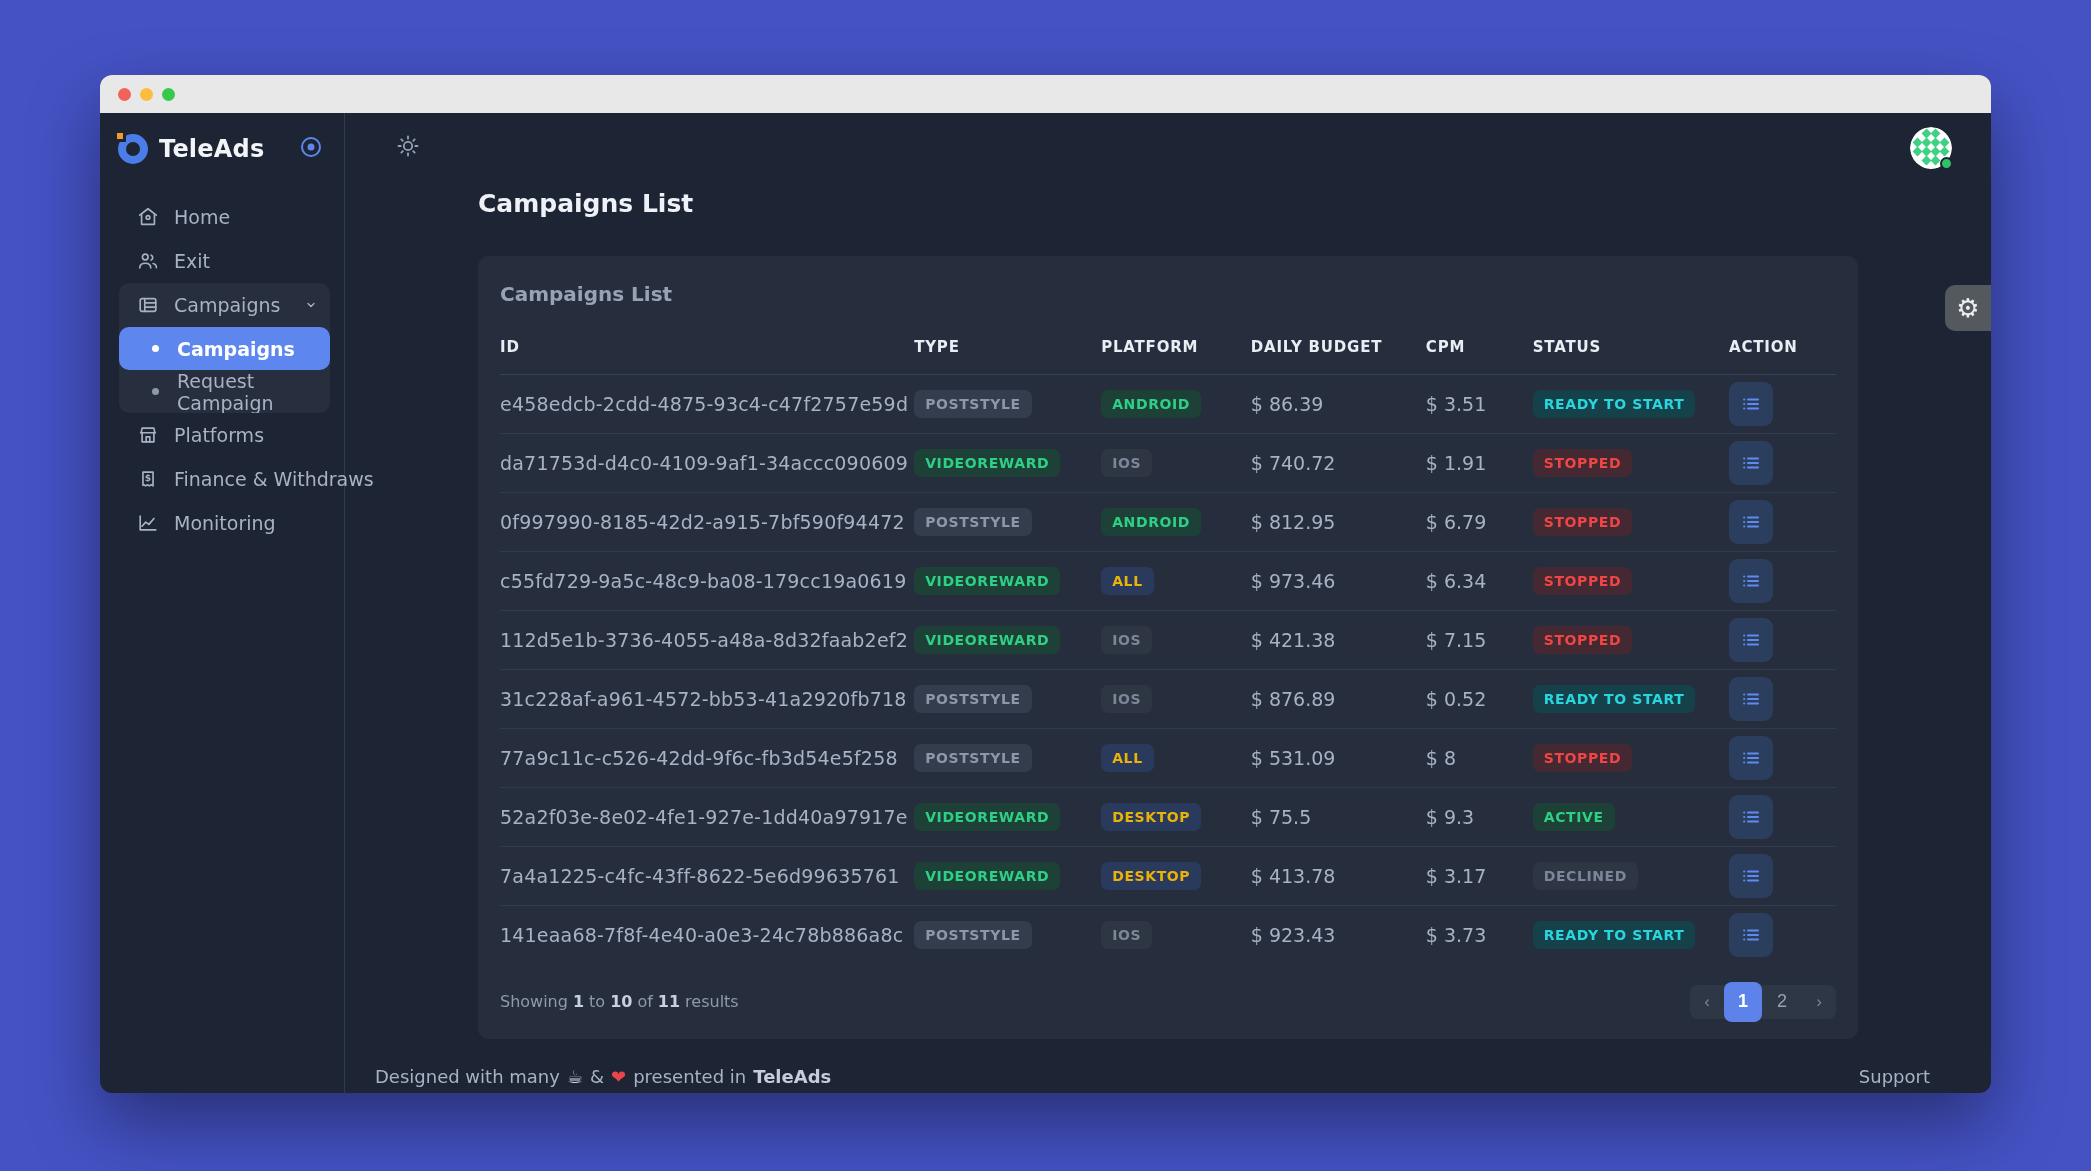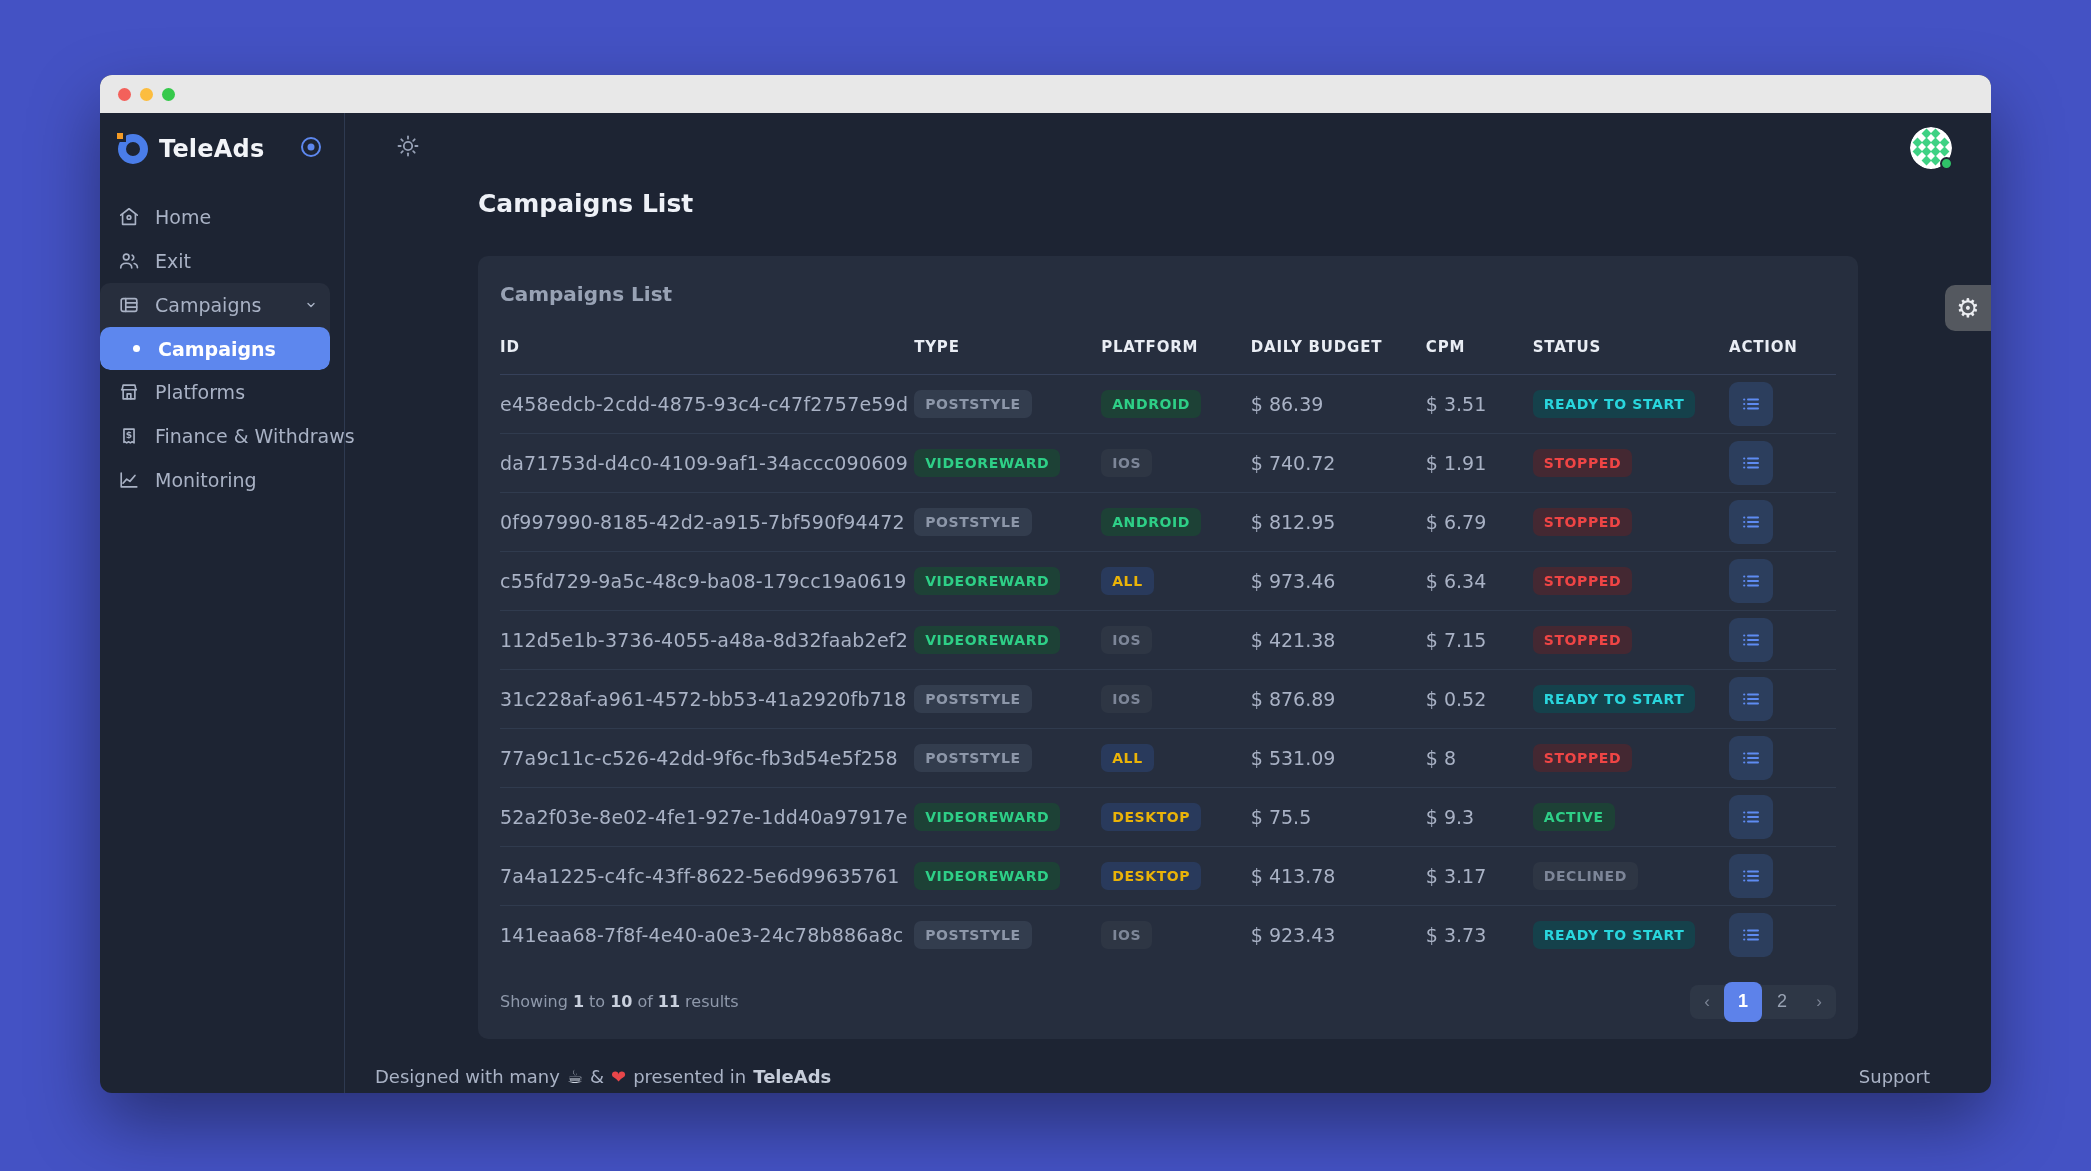--- a/index.html
+++ b/index.html
@@ -23,21 +23,21 @@
     display:flex; flex-direction:column; }
   .sidebar-header { height:52px; display:flex; align-items:center;
     justify-content:space-between; padding:0 20px 0 18px; margin-top:10px; }
   .logo { display:flex; align-items:center; gap:11px; }
   .logo-mark { position:relative; width:30px; height:30px; }
   .logo-ring { position:absolute; inset:0; border-radius:50%; border:8px solid #4a7de9; }
   .logo-square { position:absolute; left:-4px; top:-4px; width:12px; height:12px;
     background:#f49b25; border:3px solid #1d2433; }
   .logo-text { font-size:24px; font-weight:bold; color:#f2f4f8; letter-spacing:.2px; }
 
-  .nav { margin-top:20px; display:flex; flex-direction:column; }
+  .nav { margin-top:20px; display:flex; flex-direction:column;margin-left:19px; }
   .nav-item { height:44px; display:flex; align-items:center; gap:15px;
     padding:0 14px 0 18px; color:#a9b2c5; font-size:19px; }
   .nav-item svg { flex:0 0 auto; }
   .nav-label { white-space:nowrap; }
   .chev { margin-left:auto; }
 
   .nav-group { background:#272e3d; border-radius:10px; margin-right:14px; overflow:hidden; }
   .nav-group .nav-item { padding-right:10px; }
   .subitem { height:43px; display:flex; align-items:center; gap:18px;
     padding-left:33px; color:#a9b2c5; font-size:19px; }
@@ -166,20 +166,24 @@
                 <path d="M8.5 14.3 h12"></path>
             </svg>
             <span class="nav-label" data-interactable="false">Campaigns</span>
             <svg class="icon chev" width="18" height="18" viewBox="0 0 24 24" data-interactable="false">
               <path d="M8 10 l4 4 4-4"></path>
             </svg>
           </div>
           <div class="subitem active" data-interactable="true">
             <span class="bullet" data-interactable="false"></span>
             <span data-interactable="false">Campaigns</span>
+          </div>
+          <div class="subitem" data-interactable="true">
+            <span class="bullet" data-interactable="false"></span>
+            <span data-interactable="false">Request Campaign</span>
           </div>
         </div>
 
         <div class="nav-item" data-interactable="true">
           <svg class="icon" width="22" height="22" viewBox="0 0 24 24" data-interactable="false">
             <path d="M4.5 9.5 L5.6 4.5 h12.8 l1.1 5"></path>
               <path d="M4 9.5 h16"></path>
             <path d="M5.6 9.5 V19.5 h12.8 V9.5"></path>
               <path d="M10 19.5 v-5.5 h4 v5.5"></path>
           </svg>

